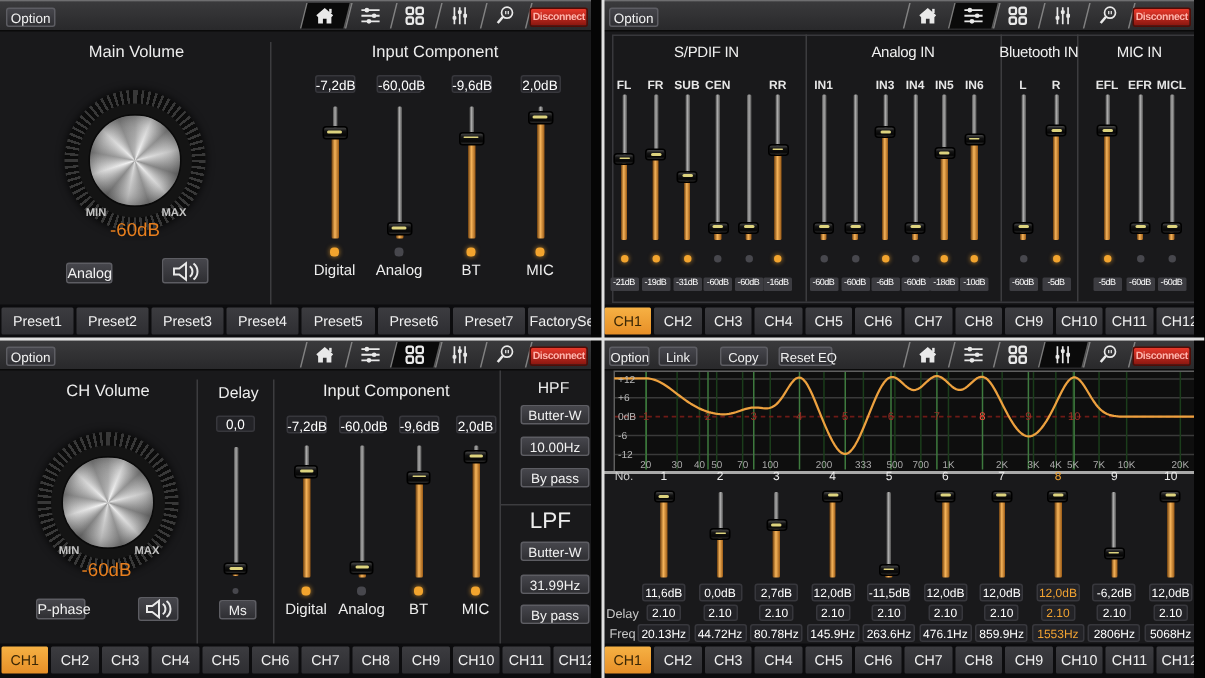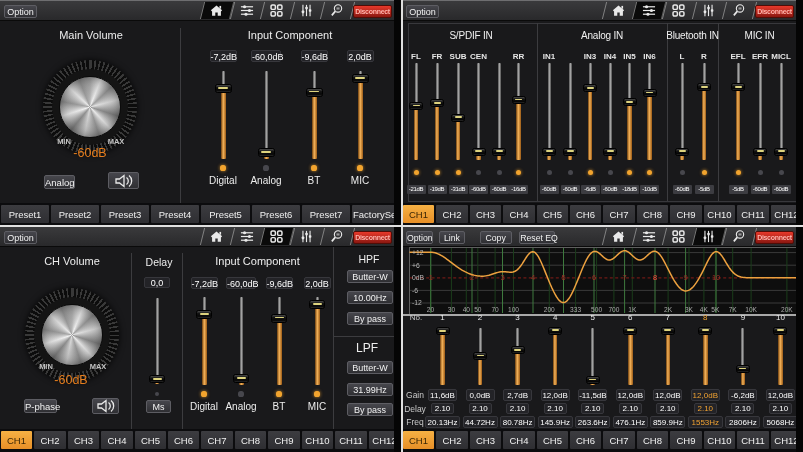--- a/index.html
+++ b/index.html
@@ -503,21 +503,21 @@
       <div class="hnd" style="left:309.0px;top:74.0px;width:16px;height:9px">
         <i></i>
       </div>
       <div class="ledon" style="left:314.4px;top:165.4px;width:5.2px;height:5.2px"></div>
       <div class="lab" style="left:257px;top:174px;width:120px;font-size:10px;color:#ededed">MIC</div>
       <div class="lab" style="left:309px;top:26px;width:120px;font-size:10.5px;color:#ededed">HPF</div>
       <div class="btn" style="left:347px;top:44px;width:46px;height:13px;line-height:13px;font-size:9px">Butter-W</div>
       <div class="btn" style="left:347px;top:65px;width:46px;height:13px;line-height:13px;font-size:9px">10.00Hz</div>
       <div class="btn" style="left:347px;top:86px;width:46px;height:13px;line-height:13px;font-size:9px">By pass</div>
       <div class="hdiv" style="left:334px;top:109.5px;width:67px"></div>
-      <div class="lab" style="left:307px;top:115px;width:120px;font-size:12px;color:#ededed">LPF</div>
+      <div class="lab" style="left:307px;top:115px;width:120px;font-size:15px;color:#ededed">LPF</div>
       <div class="btn" style="left:347px;top:135px;width:46px;height:13px;line-height:13px;font-size:9px">Butter-W</div>
       <div class="btn" style="left:347px;top:157px;width:46px;height:13px;line-height:13px;font-size:9px">31.99Hz</div>
       <div class="btn" style="left:347px;top:177px;width:46px;height:13px;line-height:13px;font-size:9px">By pass</div>
       <div class="brow"></div>
       <div class="bbtn bact" style="left:1px;width:31px">CH1</div>
       <div class="bbtn" style="left:34px;width:32px">CH2</div>
       <div class="bbtn" style="left:68px;width:31px">CH3</div>
       <div class="bbtn" style="left:101px;width:32px">CH4</div>
       <div class="bbtn" style="left:135px;width:31px">CH5</div>
       <div class="bbtn" style="left:168px;width:31px">CH6</div>
@@ -751,21 +751,20 @@
       <div class="vbox" style="left:323.4px;top:190.2px;width:35px;height:11.5px;line-height:11.5px;font-size:8px">2806Hz</div>
       <div class="lab" style="left:318.45px;top:85px;width:120px;font-size:8px;color:#e9e9e9">10</div>
       <div class="trkg" style="left:376.9px;top:101.5px;width:3px;height:0.0px"></div>
       <div class="trko" style="left:376.2px;top:107.5px;width:4.5px;height:51.5px"></div>
       <div class="hnd" style="left:371.4px;top:100.5px;width:14px;height:8px">
         <i></i>
       </div>
       <div class="vbox" style="left:363.9px;top:163.2px;width:29px;height:11.5px;line-height:11.5px;font-size:8px">12,0dB</div>
       <div class="vbox" style="left:366.9px;top:177.2px;width:23px;height:10.5px;line-height:10.5px;font-size:8px">2.10</div>
       <div class="vbox" style="left:360.9px;top:190.2px;width:35px;height:11.5px;line-height:11.5px;font-size:8px">5068Hz</div>
-      <div class="lab" style="left:-47px;top:162px;width:120px;font-size:8.5px;color:#c9c9c9">Gain</div>
       <div class="lab" style="left:-47px;top:175.5px;width:120px;font-size:8.5px;color:#c9c9c9">Delay</div>
       <div class="lab" style="left:-47px;top:189px;width:120px;font-size:8.5px;color:#c9c9c9">Freq</div>
       <div class="brow"></div>
       <div class="bbtn bact" style="left:1px;width:31px">CH1</div>
       <div class="bbtn" style="left:34px;width:32px">CH2</div>
       <div class="bbtn" style="left:68px;width:31px">CH3</div>
       <div class="bbtn" style="left:101px;width:32px">CH4</div>
       <div class="bbtn" style="left:135px;width:31px">CH5</div>
       <div class="bbtn" style="left:168px;width:31px">CH6</div>
       <div class="bbtn" style="left:201px;width:32px">CH7</div>

